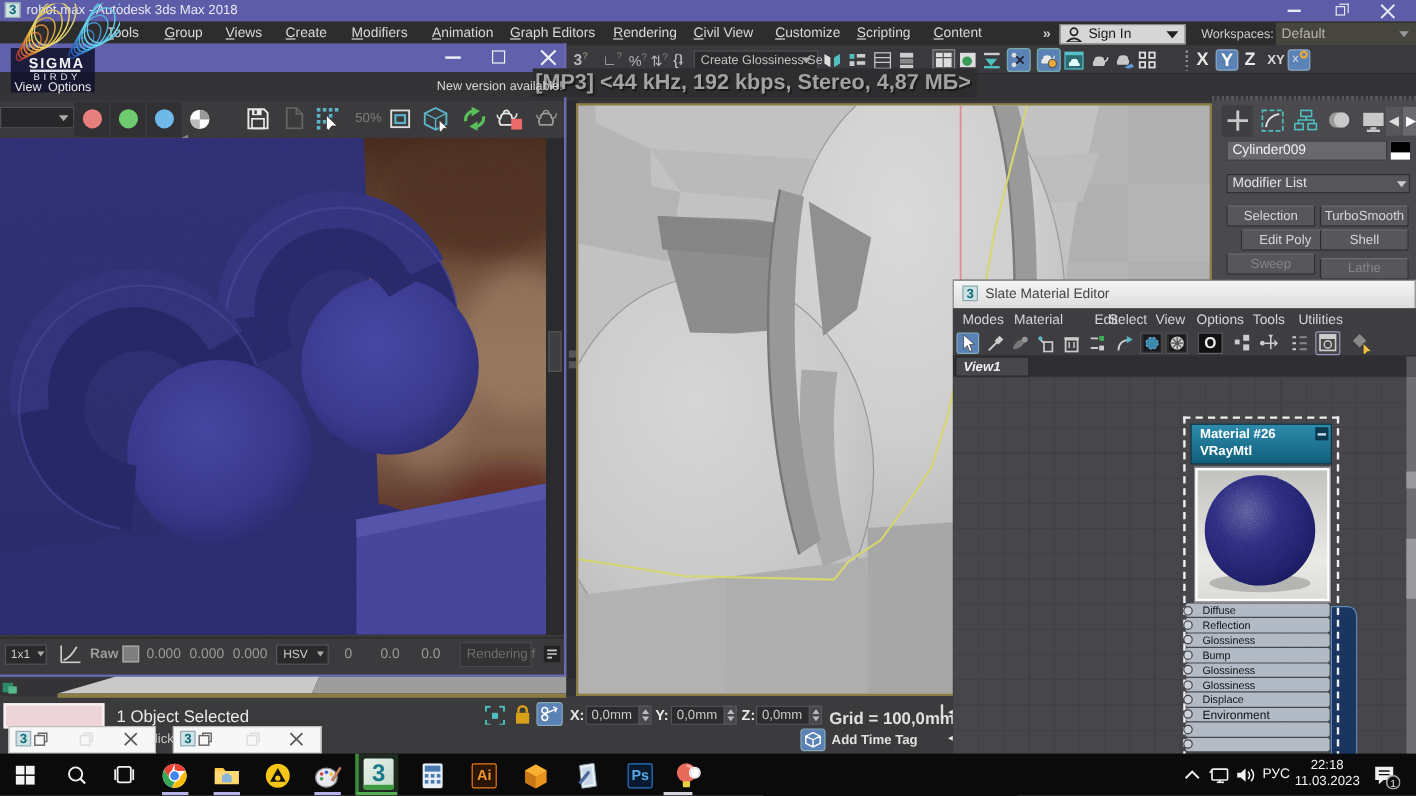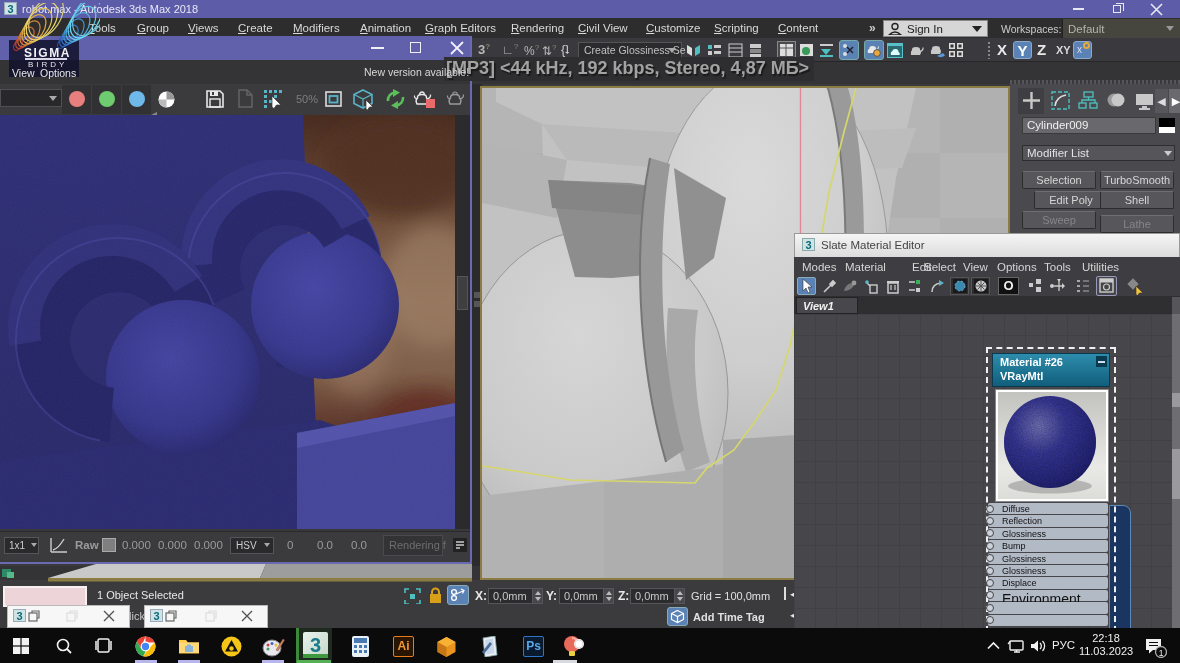--- a/index.html
+++ b/index.html
@@ -260,21 +260,21 @@
   <polyline points="0,378 40,384 88,392 213,395 225,380 252,362 274,332 294,302 308,258 316,220" fill="none" stroke="#d6d66e" stroke-width="1.7"></polyline>
   <polyline points="374,0 362,44 347,104 340,145" fill="none" stroke="#d6d66e" stroke-width="1.7"></polyline>
 
   <line x1="318.5" y1="0" x2="318.5" y2="147" stroke="#e08898" stroke-width="1.4"></line>
 </svg>
 </div>
 
 <div class="abs" style="left:0;top:580px;width:794px;height:48px;background:#3b3b3d;"></div>
 <div class="abs" id="statusbar" style="left:0;top:0;width:1180px;height:663px;">
 
-  <div class="abs" style="left:97px;top:589px;color:#e8e8e8;font-size:11px;">1 Object Selected</div>
+  <div class="abs" style="left:97px;top:589px;color:#e8e8e8;font-size:14px;">1 Object Selected</div>
   <svg class="abs" style="left:404px;top:588px;" width="17" height="16">
         <path d="M1,5 V1 H5 M12,1 H16 V5 M16,12 V16 H12 M5,16 H1 V12" stroke="#4ec0c0" fill="none" stroke-width="1.6"></path>
         <rect x="6" y="6" width="5" height="5" fill="#4ec0c0"></rect>
       </svg>
   <svg class="abs" style="left:428px;top:587px;" width="15" height="17">
         <rect x="2" y="7" width="11" height="9" fill="#d8a018"></rect>
         <path d="M4,7 V5 a3.5,3.5 0 0 1 7,0 V7" stroke="#d8a018" fill="none" stroke-width="2"></path>
       </svg>
   <span class="abs" style="left:447px;top:585px;width:22px;height:20px;background:#5b82b4;border:1px solid #8ab;border-radius:3px;"></span>
   <svg class="abs" style="left:450px;top:588px;" width="16" height="14">
@@ -284,21 +284,21 @@
       </svg>
   <span class="abs" style="left:475px;top:589px;color:#e8e8e8;font-size:12px;font-weight:bold;">X:</span>
   <span class="coordf" style="left:488px;top:588px;">0,0mm</span>
   <span class="spin" style="left:532px;top:588px;"></span>
   <span class="abs" style="left:546px;top:589px;color:#e8e8e8;font-size:12px;font-weight:bold;">Y:</span>
   <span class="coordf" style="left:559px;top:588px;">0,0mm</span>
   <span class="spin" style="left:603px;top:588px;"></span>
   <span class="abs" style="left:618px;top:589px;color:#e8e8e8;font-size:12px;font-weight:bold;">Z:</span>
   <span class="coordf" style="left:630px;top:588px;">0,0mm</span>
   <span class="spin" style="left:674px;top:588px;"></span>
-  <span class="abs" style="left:691px;top:590px;color:#e0e0e0;font-size:11px;font-weight:normal;">Grid = 100,0mm</span>
+  <span class="abs" style="left:691px;top:590px;color:#e0e0e0;font-size:14px;font-weight:bold;">Grid = 100,0mm</span>
   <span class="abs" style="left:788px;top:588px;color:#e8e8e8;font-size:11px;">◄</span>
   <span class="abs" style="left:784px;top:587px;width:1.5px;height:13px;background:#ddd;"></span>
 
   <span class="abs" style="left:129px;top:610px;color:#c8c8c8;font-size:11px;">lick</span>
   <span class="abs" style="left:667px;top:607px;width:21px;height:19px;background:#5b82b4;border:1px solid #8ab;border-radius:3px;"></span>
   <svg class="abs" style="left:670px;top:609px;" width="15" height="15">
         <path d="M7.5,1.5 L13.5,4.5 V10.5 L7.5,13.5 L1.5,10.5 V4.5 Z M1.5,4.5 L7.5,7.5 L13.5,4.5 M7.5,7.5 V13.5" stroke="#fff" fill="none" stroke-width="1.2"></path>
       </svg>
   <span class="abs" style="left:693px;top:611px;color:#e0e0e0;font-size:11px;font-weight:bold;">Add Time Tag</span>
   <span class="abs" style="left:788px;top:609px;color:#e8e8e8;font-size:11px;">◄</span>
@@ -685,21 +685,21 @@
         <div style="position:absolute;left:-2px;top:51.1px;width:8px;height:8px;border-radius:50%;background:#ccd2dc;border:1px solid #444;"></div>
         <div style="position:absolute;left:14px;top:50.6px;color:#111;font-size:9px;">Glossiness</div>
         <div style="position:absolute;left:0;top:62px;width:120px;height:11.4px;background:#b2bac6;border-radius:2px;"></div>
         <div style="position:absolute;left:-2px;top:63.5px;width:8px;height:8px;border-radius:50%;background:#ccd2dc;border:1px solid #444;"></div>
         <div style="position:absolute;left:14px;top:63px;color:#111;font-size:9px;">Glossiness</div>
         <div style="position:absolute;left:0;top:74.4px;width:120px;height:11.4px;background:#b2bac6;border-radius:2px;"></div>
         <div style="position:absolute;left:-2px;top:75.9px;width:8px;height:8px;border-radius:50%;background:#ccd2dc;border:1px solid #444;"></div>
         <div style="position:absolute;left:14px;top:75.4px;color:#111;font-size:9px;">Displace</div>
         <div style="position:absolute;left:0;top:86.8px;width:120px;height:11.4px;background:#b2bac6;border-radius:2px;"></div>
         <div style="position:absolute;left:-2px;top:88.3px;width:8px;height:8px;border-radius:50%;background:#ccd2dc;border:1px solid #444;"></div>
-        <div style="position:absolute;left:14px;top:87.8px;color:#111;font-size:14px;">Environment</div>
+        <div style="position:absolute;left:14px;top:87.8px;color:#111;font-size:10px;">Environment</div>
         <div style="position:absolute;left:0;top:99.2px;width:120px;height:11.4px;background:#b2bac6;border-radius:2px;"></div>
         <div style="position:absolute;left:-2px;top:100.7px;width:8px;height:8px;border-radius:50%;background:#ccd2dc;border:1px solid #444;"></div>
         <div style="position:absolute;left:0;top:111.60000000000001px;width:120px;height:11.4px;background:#b2bac6;border-radius:2px;"></div>
         <div style="position:absolute;left:-2px;top:113.10000000000001px;width:8px;height:8px;border-radius:50%;background:#ccd2dc;border:1px solid #444;"></div>
       </div>
 </div>
 
 <div class="abs" id="overlays" style="left:0;top:0;width:1180px;height:663px;">
 
   <div class="abs" style="left:444px;top:57px;width:370px;height:24px;background:#2e2e30;"></div>

